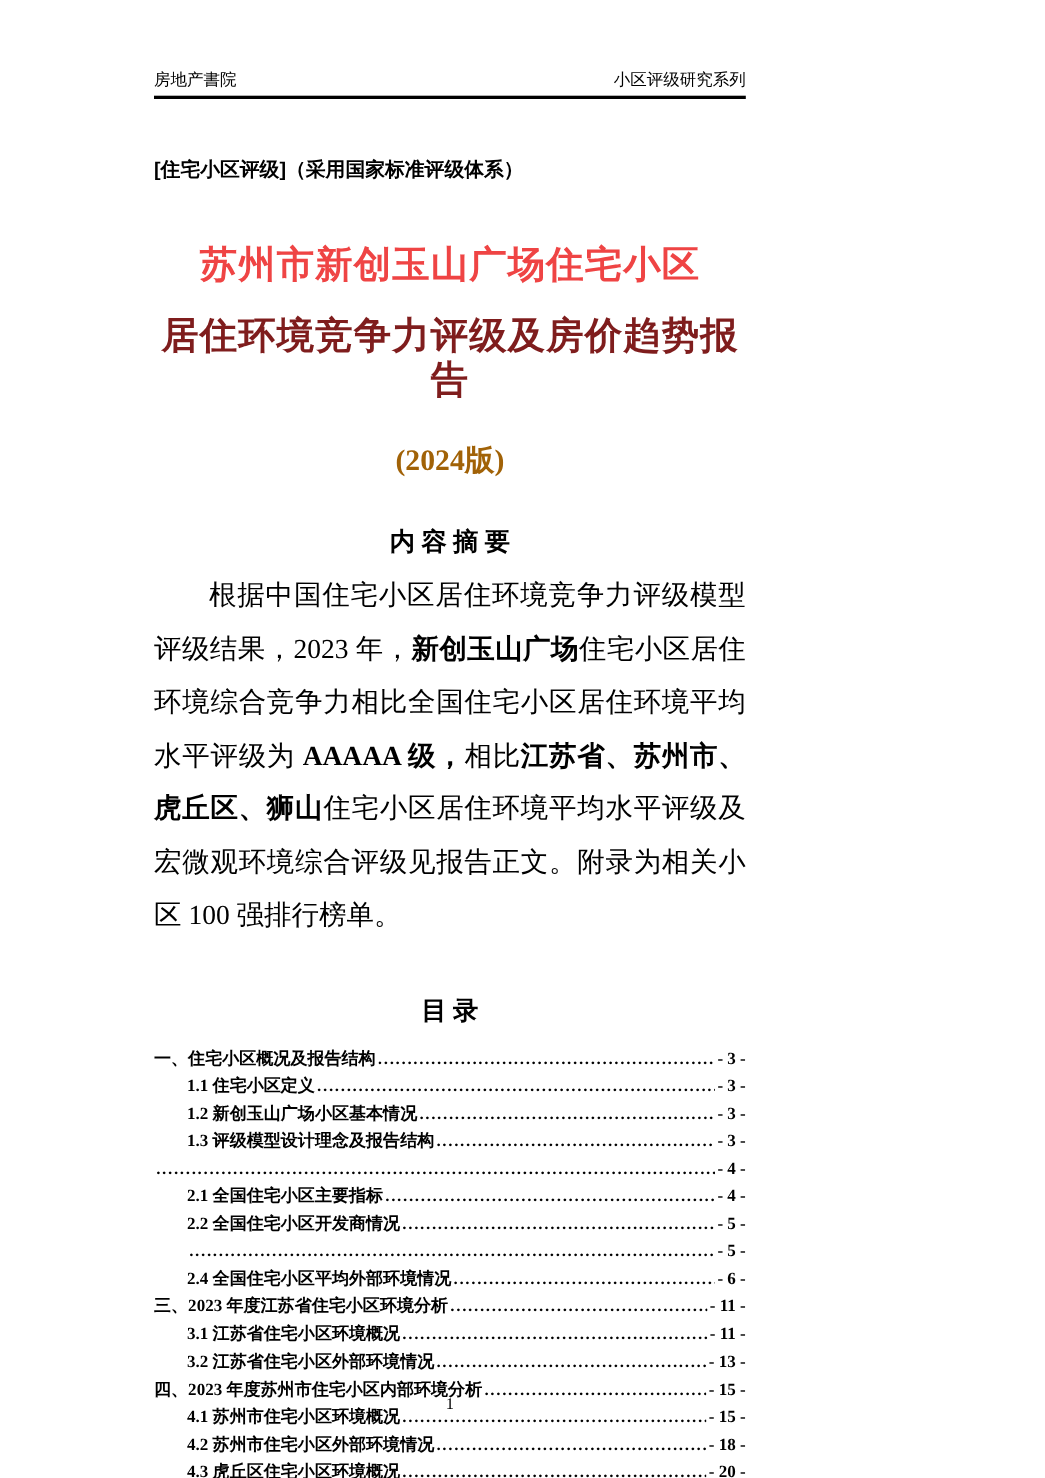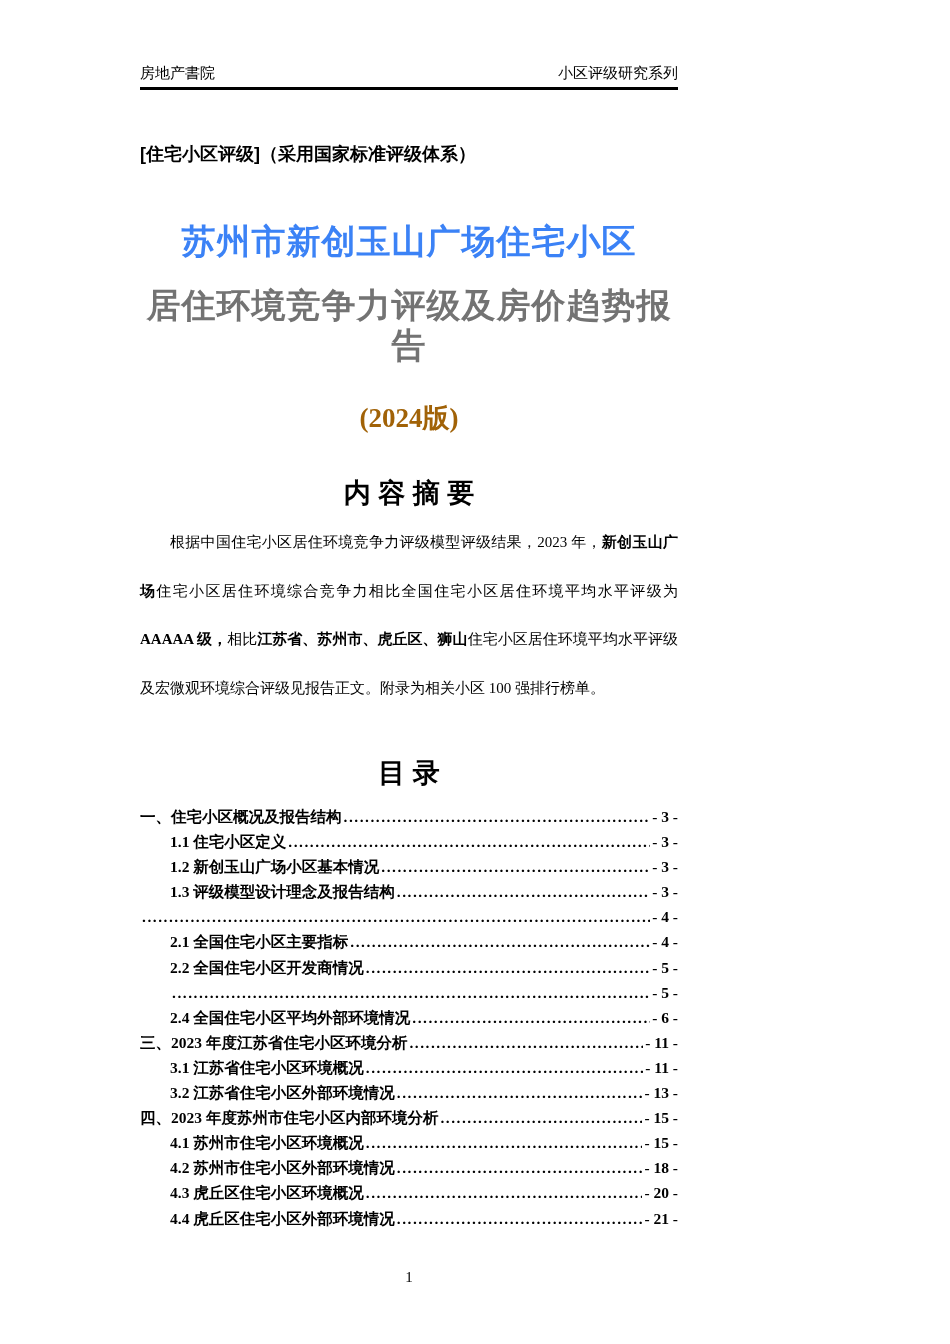--- a/index.html
+++ b/index.html
@@ -33,29 +33,29 @@
   }
   .title1{margin-top:56px;}
   .title2{margin-top:24px;}
   .title3{
     text-align:center;font-weight:bold;
     font-size:27px;margin-top:36px;line-height:32px;
   }
   
   .sec-heading{
     text-align:center;
-    font-family:Liberation Sans, sans-serif;
-    font-weight:bold;font-size:27px;line-height:30px;
+    font-family:Liberation Serif, serif;
+    font-weight:bold;font-size:23px;line-height:30px;
   }
   .summary-heading{margin-top:44px;}
   .toc-heading{margin-top:46px;}
   
   .summary-text{
     margin:10px 0 0 0;
-    font-size:15px;line-height:48.5px;
+    font-size:25px;line-height:48.5px;
     text-align:justify;text-justify:inter-ideograph;
     text-indent:2em;
   }
   .summary-text b{font-weight:bold;}
   
   .toc-list{margin-top:16px;font-weight:bold;font-size:15.5px;}
   .toc-row{
     display:flex;align-items:center;
     line-height:25.1px;white-space:nowrap;
   }
@@ -79,22 +79,22 @@
 <div class="page">
   <div class="content">
 
     <div class="hdr">
       <span>房地产書院</span>
       <span>小区评级研究系列</span>
     </div>
 
     <div class="bracket">[住宅小区评级]（采用国家标准评级体系）</div>
 
-    <div class="title1" style="color: #3b82f6;">苏州市新创玉山广场住宅小区</div>
-    <div class="title2" style="color: #737373;">居住环境竞争力评级及房价趋势报告</div>
+    <div class="title1" style="color: #ef4444;">苏州市新创玉山广场住宅小区</div>
+    <div class="title2" style="color: #7f1d1d;">居住环境竞争力评级及房价趋势报告</div>
     <div class="title3" style="color: #a16207;">(2024版)</div>
 
     <div class="sec-heading summary-heading">内 容 摘 要</div>
 
     <p class="summary-text" id="summary-text"><span>根据中国住宅小区居住环境竞争力评级模型评级结果，2023 年，</span><b>新创玉山广场</b><span>住宅小区居住环境综合竞争力相比全国住宅小区居住环境平均水平评级为 </span><b>AAAAA 级，</b><span>相比</span><b>江苏省、苏州市、虎丘区、狮山</b><span>住宅小区居住环境平均水平评级及宏微观环境综合评级见报告正文。附录为相关小区 100 强排行榜单。</span></p>
 
     <div class="sec-heading toc-heading">目  录</div>
 
     <div class="toc-list" id="toc-list">
         <div class="toc-row">

